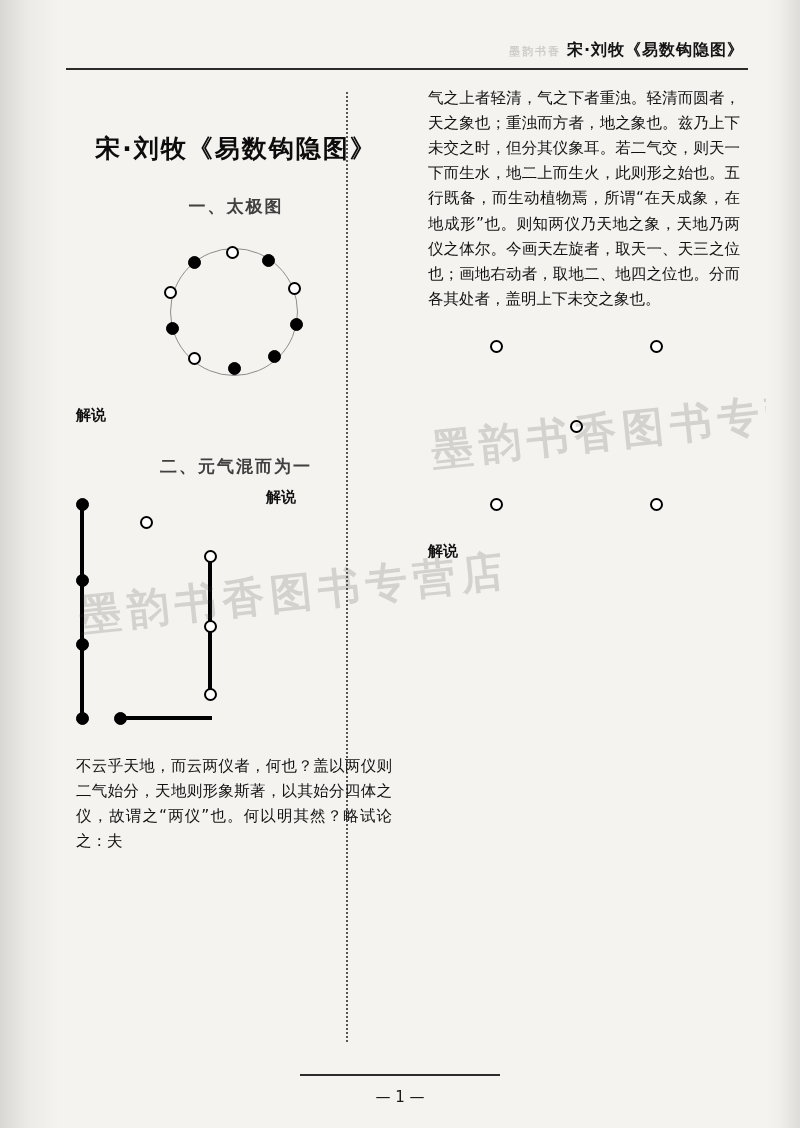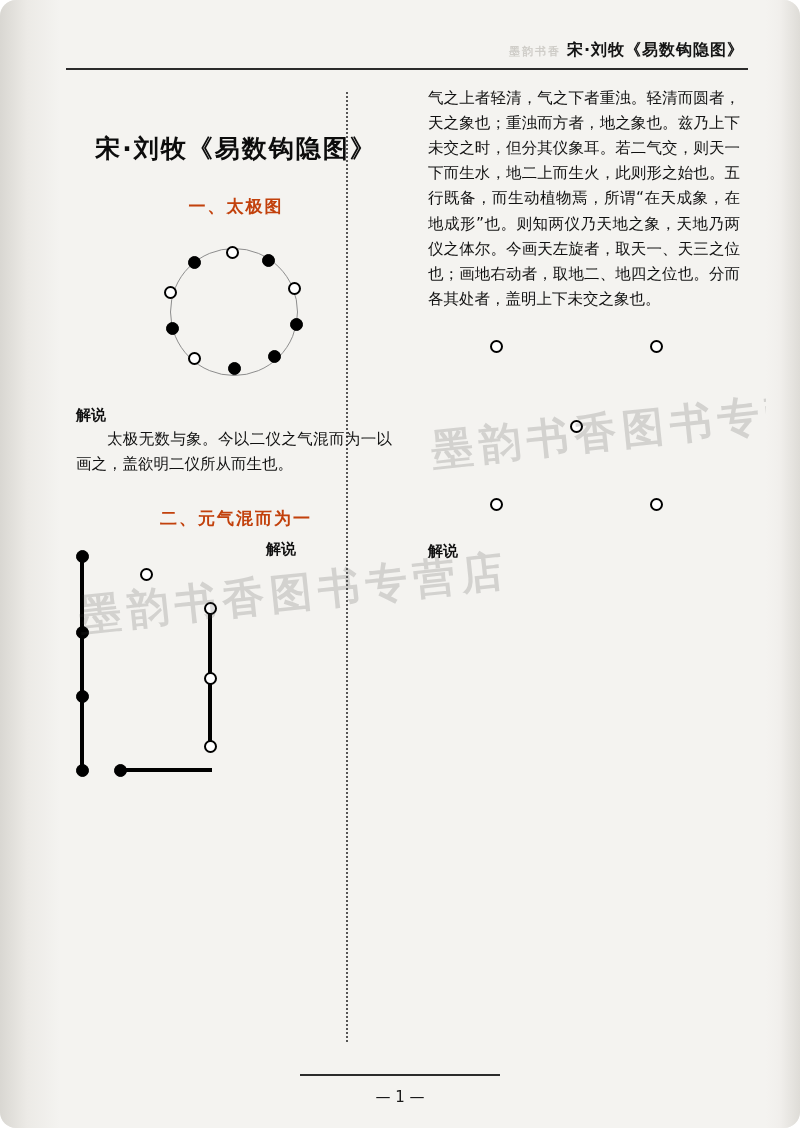--- a/index.html
+++ b/index.html
@@ -8,21 +8,20 @@
     background: #ffffff;
   }
   .page {
     position: relative;
     width: 800px;
     height: 1128px;
     background: #f4f3f0;
     overflow: hidden;
     font-family: "DejaVu Sans", "Liberation Sans", sans-serif;
     color: #111;
-    border-radius: 16px;
   }
   
   .page::before {
     content: "";
     position: absolute;
     left: 0; top: 0; bottom: 0;
     width: 60px;
     background: linear-gradient(to right, #d9d7d2 0%, #eceae6 45%, #f4f3f0 100%);
     pointer-events: none;
   }
@@ -110,21 +109,21 @@
     margin-bottom: 10px;
     color: #0c0c0c;
   }
 
   .sec-title {
     text-align: center;
     font-size: 17px;
     font-weight: bold;
     letter-spacing: 2px;
     margin: 30px 0 8px 0;
-    color: #c2410c;
+    color: #404040;
   }
 
   .label {
     font-size: 15px;
     font-weight: bold;
     margin: 10px 0 2px 0;
   }
   .label.indent { margin-left: 78px; }
 
   p.body {
@@ -245,41 +244,41 @@
         <div class="dot open" style="left:212px; top:56px;"></div>
         <div class="dot open" style="left:88px;  top:60px;"></div>
         <div class="dot solid" style="left:214px; top:92px;"></div>
         <div class="dot solid" style="left:90px;  top:96px;"></div>
         <div class="dot solid" style="left:192px; top:124px;"></div>
         <div class="dot open" style="left:112px; top:126px;"></div>
         <div class="dot solid" style="left:152px; top:136px;"></div>
       </div>
 
       <div class="label">解说</div>
-      <p class="body">太极无数与象。今以二仪之气混而为一以画之，盖欲明二仪所从而生也。</p>
 
       <div class="sec-title">二、元气混而为一</div>
 
       <div class="fig-liangyi">
         <div class="vline" style="left:4px;  top:14px; height:216px;"></div>
         <div class="vline" style="left:132px; top:66px; height:136px;"></div>
         <div class="hline" style="left:42px; top:226px; width:94px;"></div>
         <div class="dot solid" style="left:0px;   top:8px;"></div>
         <div class="dot solid" style="left:0px;   top:84px;"></div>
         <div class="dot solid" style="left:0px;   top:148px;"></div>
         <div class="dot solid" style="left:0px;   top:222px;"></div>
         <div class="dot open" style="left:64px;  top:26px;"></div>
         <div class="dot open" style="left:128px; top:60px;"></div>
         <div class="dot open" style="left:128px; top:130px;"></div>
         <div class="dot open" style="left:128px; top:198px;"></div>
         <div class="dot solid" style="left:38px;  top:222px;"></div>
       </div>
 
       <div class="label indent">解说</div>
       <div class="clear"></div>
+      <p class="body noindent">不云乎天地，而云两仪者，何也？盖以两仪则二气始分，天地则形象斯著，以其始分四体之仪，故谓之“两仪”也。何以明其然？略试论之：夫</p>
     </div>
 
     <div class="col col-right">
 
       <p class="body noindent right-first">气之上者轻清，气之下者重浊。轻清而圆者，天之象也；重浊而方者，地之象也。兹乃上下未交之时，但分其仪象耳。若二气交，则天一下而生水，地二上而生火，此则形之始也。五行既备，而生动植物焉，所谓“在天成象，在地成形”也。则知两仪乃天地之象，天地乃两仪之体尔。今画天左旋者，取天一、天三之位也；画地右动者，取地二、地四之位也。分而各其处者，盖明上下未交之象也。</p>
 
 
       <div class="fig-tianwu">
         <div class="dot open" style="left:62px;  top:20px;"></div>
         <div class="dot open" style="left:222px; top:20px;"></div>

